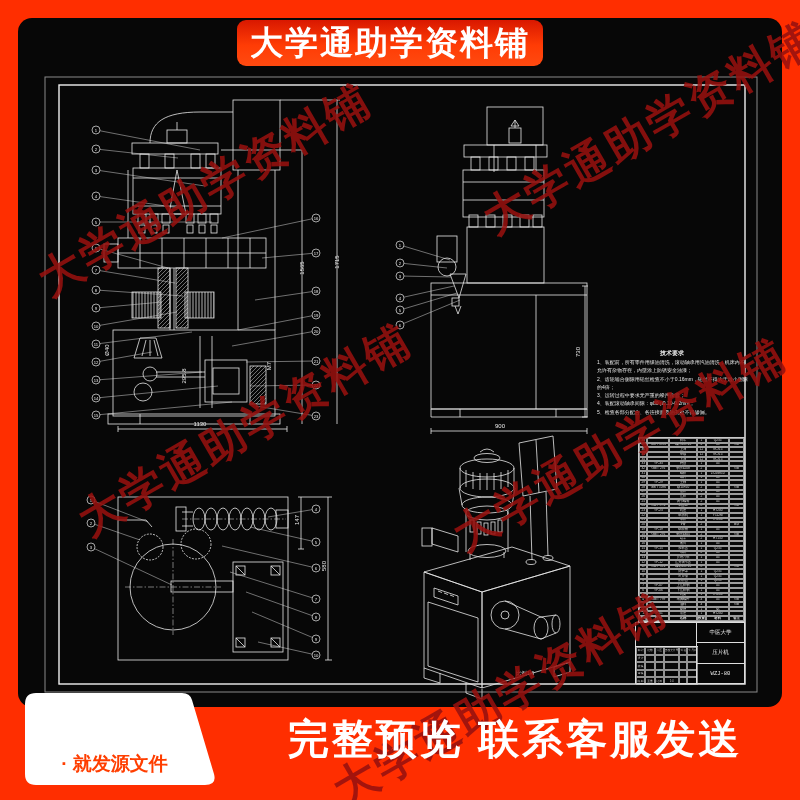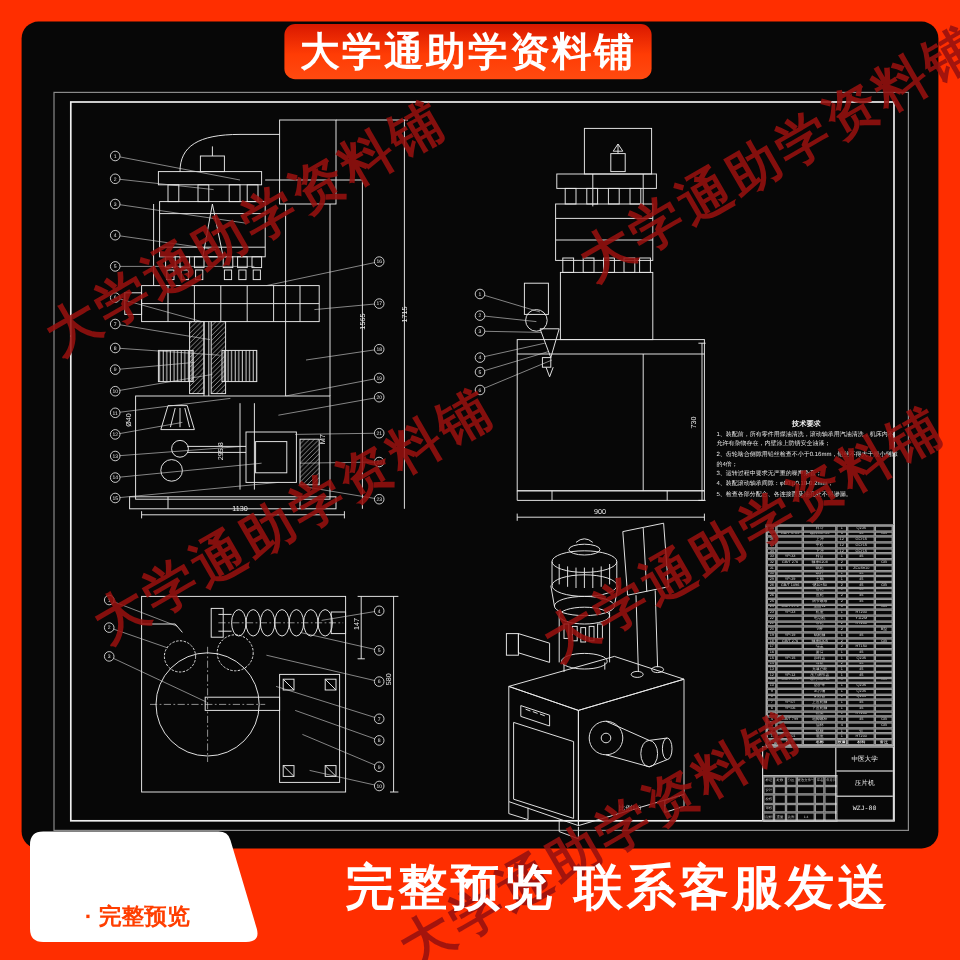--- a/index.html
+++ b/index.html
@@ -722,20 +722,20 @@
       <div class="tb-rcell">WZJ-80</div>
     </div>
   </div>
 
   <div class="banner">大学通助学资料铺</div>
   <div class="footer-text">完整预览  联系客服发送</div>
 
   <svg class="card-layer" width="800" height="800" viewBox="0 0 800 800">
     <path d="M36,693 h146 q8,0 10,7 l22,74 q3,11 -9,11 H36 q-11,0 -11,-11 v-70 q0,-11 11,-11 z" fill="#ffffff"></path>
   </svg>
-  <div class="card-sub">· 完整预览</div>
+  <div class="card-sub">· 就发源文件</div>
 
 <div class="wm" style="left: 205px; top: 190px; color: rgba(150, 17, 15, 0.88);">大学通助学资料铺</div>
     <div class="wm" style="left: 650px; top: 128px; color: rgba(150, 17, 15, 0.88);">大学通助学资料铺</div>
     <div class="wm" style="left: 245px; top: 430px; color: rgba(150, 17, 15, 0.88);">大学通助学资料铺</div>
     <div class="wm" style="left: 620px; top: 445px; color: rgba(150, 17, 15, 0.88);">大学通助学资料铺</div>
     <div class="wm" style="left: 500px; top: 700px; color: rgba(150, 17, 15, 0.88);">大学通助学资料铺</div>
   </div>
 
 </body></html>

